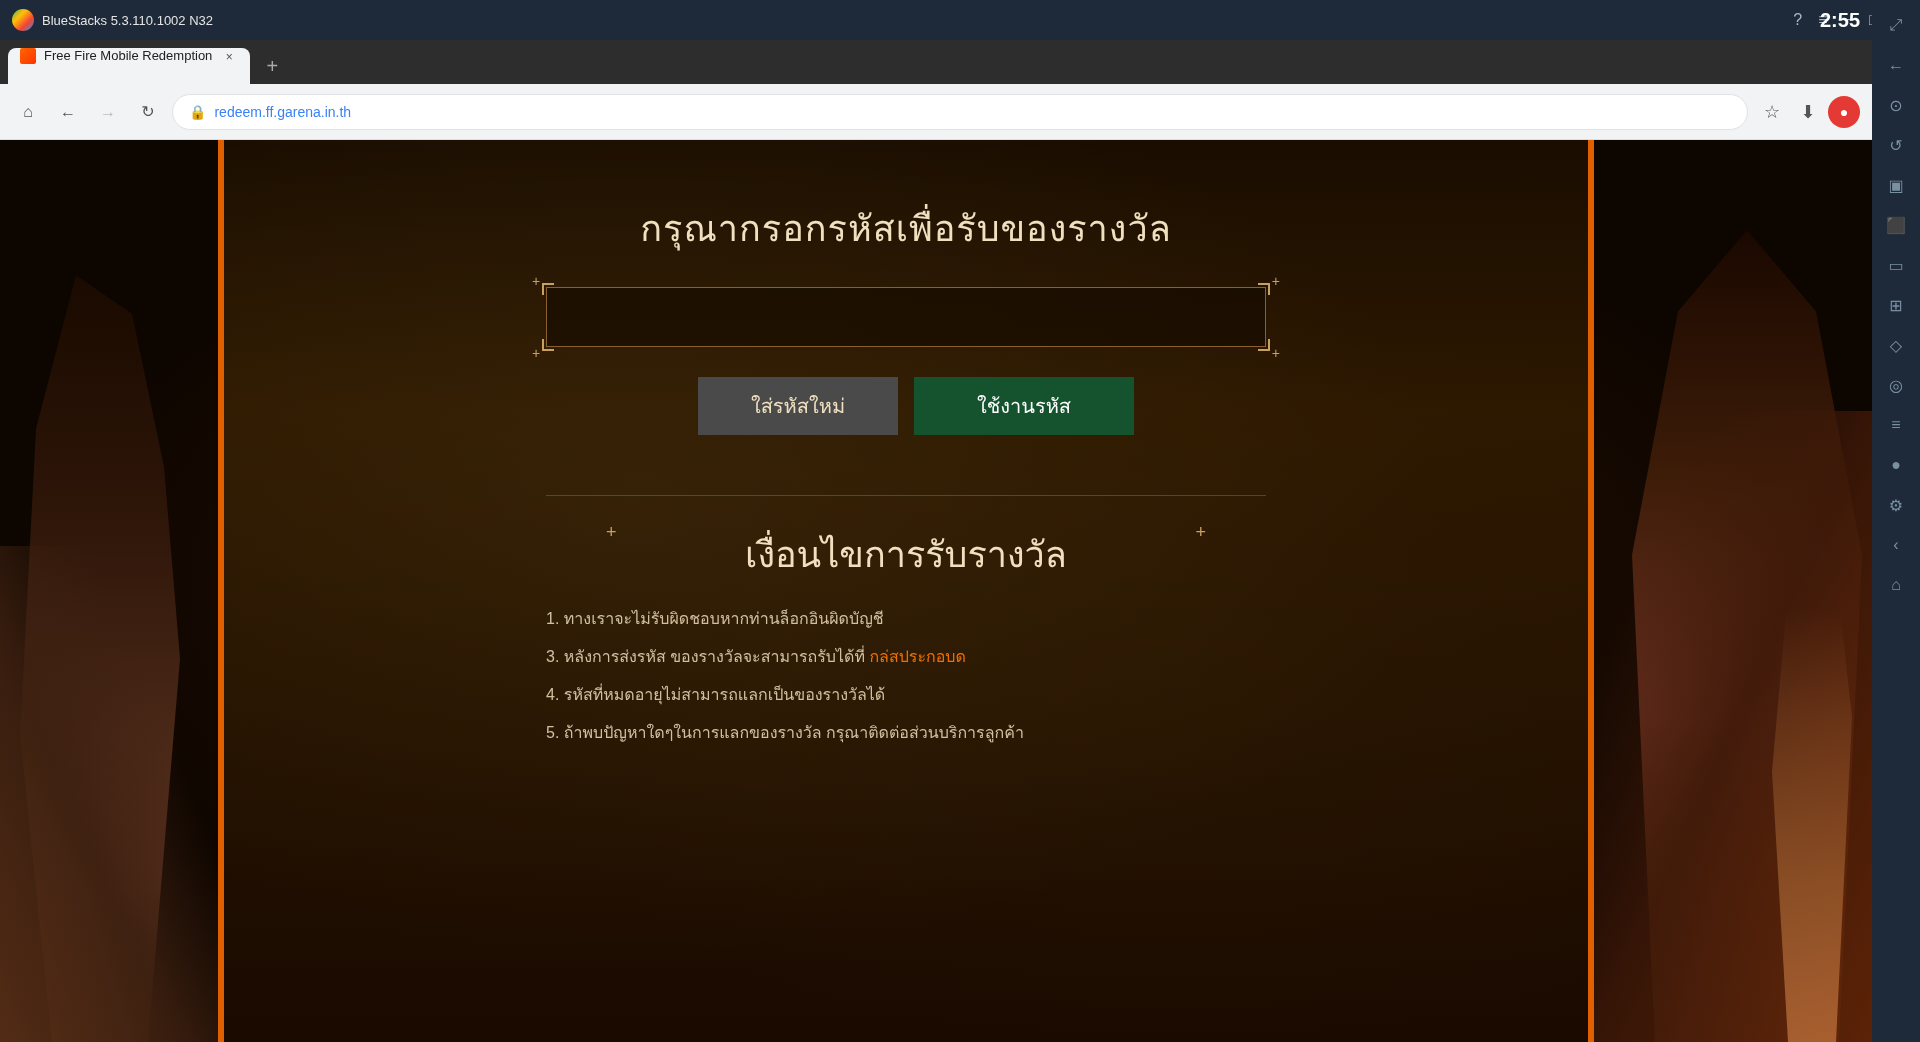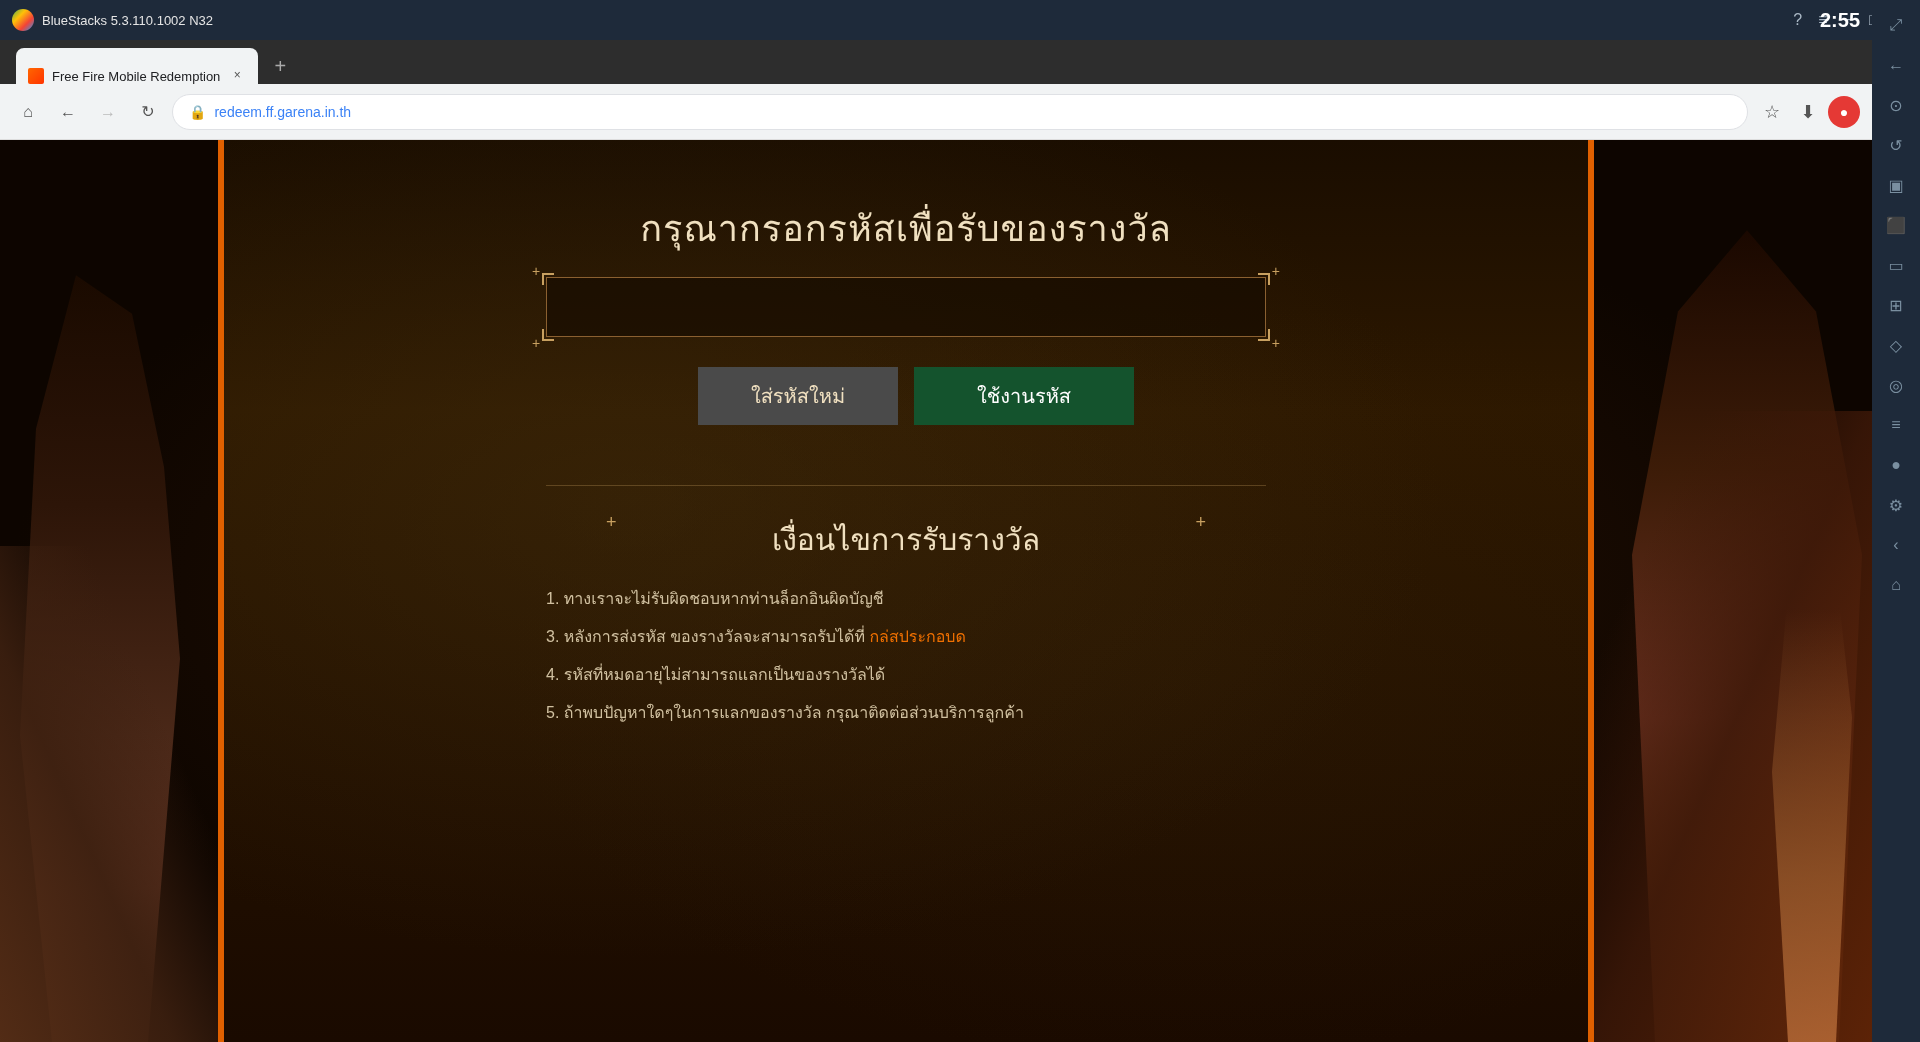--- a/index.html
+++ b/index.html
@@ -100,28 +100,27 @@
       background: #2d2d2d;
       display: flex;
       align-items: flex-end;
       padding: 0 0 0 8px;
     }
     .tab {
       height: 36px;
       background: #f1f3f4;
       border-radius: 8px 8px 0 0;
       display: flex;
-      align-items: flex-end;
+      align-items: flex-start;
       padding: 0 12px;
       min-width: 220px;
       max-width: 280px;
       gap: 8px;
       position: relative;
       cursor: pointer;
-      margin-left: 8px;
     }
     .tab-favicon {
       width: 16px;
       height: 16px;
       background: linear-gradient(135deg, #ff6600, #ff3300);
       border-radius: 2px;
       flex-shrink: 0;
     }
     .tab-title {
       font-size: 13px;
@@ -267,21 +266,21 @@
       padding-top: 60px;
       z-index: 3;
     }
 
     
     .page-heading {
       color: #f0e0c0;
       font-size: 36px;
       font-weight: 400;
       text-align: center;
-      margin-bottom: 20px;
+      margin-bottom: 30px;
       font-family: 'Segoe UI', sans-serif;
       letter-spacing: 1px;
     }
 
     
     .input-container {
       position: relative;
       width: 720px;
       margin-bottom: 30px;
     }
@@ -375,21 +374,21 @@
     }
     .plus-right {
       position: absolute;
       right: 60px;
       top: -4px;
       color: #c8a060;
       font-size: 18px;
     }
     .conditions-title {
       color: #f0e0c0;
-      font-size: 30px;
+      font-size: 36px;
       font-weight: 400;
     }
     .conditions-list {
       list-style: none;
       padding: 0;
     }
     .conditions-list li {
       color: #d0c0a0;
       font-size: 16px;
       margin-bottom: 14px;

